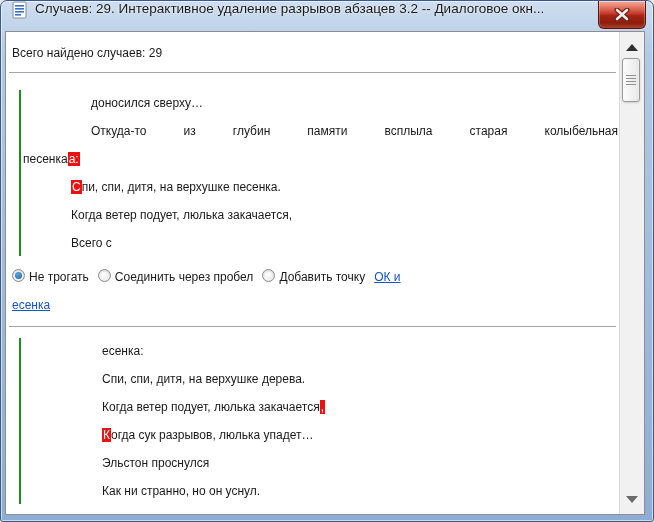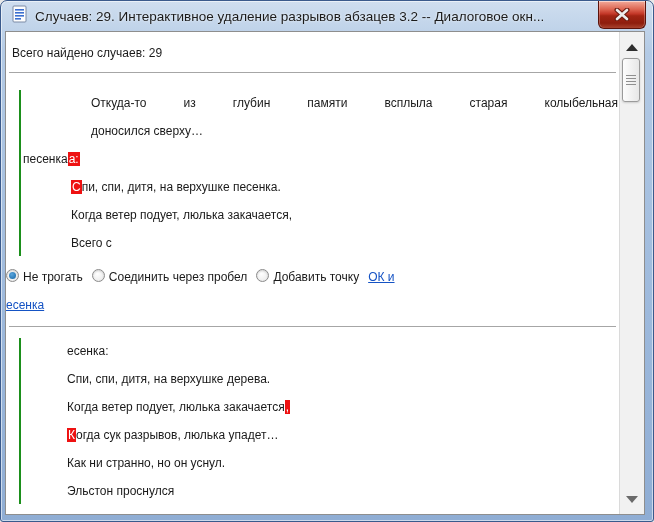--- a/index.html
+++ b/index.html
@@ -1,45 +1,45 @@
 <!DOCTYPE html>
 <html><head>
 <meta charset="utf-8">
 <style>
   html,body{margin:0;padding:0;background:#e8e8e8;font-family:"Liberation Sans",sans-serif;}
   .window{position:relative;width:654px;height:522px;box-sizing:border-box;
     background:linear-gradient(180deg,#cfdeef 0%,#b3cae5 10%,#9db9dc 60%,#8fadd4 100%);
     border:1px solid #3a5a8c;border-radius:7px 7px 3px 3px;overflow:hidden;
     box-shadow:inset 0 0 0 1px rgba(255,255,255,.55);}
   
-  .titlebar{position:absolute;left:0;top:0;right:0;height:30px;display:flex;align-items:center;}
+  .titlebar{position:absolute;left:0;top:0;right:0;height:30px;display:flex;align-items:flex-start;}
   .doc-icon{margin:0 8px 0 11px;flex:0 0 auto;}
   .title-text{font-size:13.5px;color:#1b1b1b;white-space:nowrap;overflow:hidden;max-width:545px;
     text-shadow:0 0 3px rgba(255,255,255,.9);}
   .close-btn{position:absolute;top:0;right:7px;width:48px;height:28px;box-sizing:border-box;
     border:1px solid #5c120a;border-top:none;border-radius:0 0 6px 6px;cursor:default;
     background:linear-gradient(180deg,#f2ab9b 0%,#dd6753 30%,#c23526 48%,#a22413 55%,#8e1d0d 82%,#a8422d 100%);
     box-shadow:inset 0 1px 0 rgba(255,255,255,.5),inset 1px 0 0 rgba(255,255,255,.25),inset -1px 0 0 rgba(255,255,255,.25);
     display:flex;align-items:center;justify-content:center;}
   
   .content{position:absolute;left:4px;top:30px;right:8px;bottom:6px;background:#fff;
     border:1px solid #8e8e8e;overflow:hidden;font-size:12px;color:#1a1a1a;}
   .hdr{padding:9px 0 0 6px;line-height:24px;}
   .sep{height:1px;background:#a6a6a6;margin:7px 28px 0 3px;}
   .case{position:relative;margin-top:16px;}
   .case.c2{margin-top:10px;}
   .case::before{content:"";position:absolute;left:13px;top:1px;bottom:1px;width:2px;background:#1b8f1b;}
   .tline{line-height:28px;padding-left:17px;white-space:nowrap;}
   .tline.ind-a{padding-left:65px;}
   .tline.ind-b{padding-left:85px;}
-  .tline.ind-c{padding-left:61px;}
+  .tline.ind-c{padding-left:96px;}
   .tline.just{white-space:normal;text-align:justify;text-align-last:justify;margin-right:26px;}
   .hl{background:#ee1111;color:#fff;padding:0 1px;}
   
-  .controls{margin-top:6px;line-height:28px;}
+  .controls{margin-top:6px;padding-left:6px;line-height:28px;}
   .controls.clip{margin-top:4px;}
   .ropt{margin-right:9px;white-space:nowrap;}
   .rb{display:inline-block;width:13px;height:13px;border-radius:50%;box-sizing:border-box;
     border:1px solid #8b8b8b;background:radial-gradient(circle at 40% 35%,#ffffff 0%,#e9e9e9 90%);
     position:relative;vertical-align:-1px;margin-right:4px;
     box-shadow:inset 0 1px 2px rgba(0,0,0,.15);}
   .rb.sel::after{content:"";position:absolute;left:2px;top:2px;right:2px;bottom:2px;border-radius:50%;
     background:radial-gradient(circle at 40% 35%,#59a5dd 0%,#2a78b5 70%);}
   .oklink{color:#1553c4;text-decoration:underline;cursor:pointer;}
   
@@ -80,42 +80,42 @@
       </svg>
     </span>
   </div>
 
   <div class="content">
 
     <div class="hdr">Всего найдено случаев: 29</div>
     <div class="sep"></div>
 
     <div class="case c1">
+        <div class="tline ind-b"><span>доносился сверху…</span></div>
         <div class="tline ind-b just"><span>Откуда-то из глубин памяти всплыла старая колыбельная</span></div>
-        <div class="tline ind-b"><span>доносился сверху…</span></div>
         <div class="tline "><span>песенка</span><span class="hl">а:</span></div>
         <div class="tline ind-a"><span class="hl">С</span><span>пи, спи, дитя, на верхушке песенка.</span></div>
         <div class="tline ind-a"><span>Когда ветер подует, люлька закачается,</span></div>
         <div class="tline ind-a"><span>Всего с</span></div>
       </div>
 
     <div class="controls">
       <span><span class="ropt"><span class="rb sel"></span><span>Не трогать</span></span><span class="ropt"><span class="rb"></span><span>Соединить через пробел</span></span><span class="ropt"><span class="rb"></span><span>Добавить точку</span></span></span><a class="oklink">ОК и</a>
       <div><a class="oklink">есенка</a></div>
     </div>
 
     <div class="sep"></div>
 
     <div class="case c2">
         <div class="tline ind-c"><span>есенка:</span></div>
         <div class="tline ind-c"><span>Спи, спи, дитя, на верхушке дерева.</span></div>
         <div class="tline ind-c"><span>Когда ветер подует, люлька закачается</span><span class="hl">,</span></div>
         <div class="tline ind-c"><span class="hl">К</span><span>огда сук разрывов, люлька упадет…</span></div>
+        <div class="tline ind-c"><span>Эльстон проснулся</span></div>
         <div class="tline ind-c"><span>Как ни странно, но он уснул.</span></div>
-        <div class="tline ind-c"><span>Эльстон проснулся</span></div>
       </div>
 
     <div class="controls clip">
       <span><span class="ropt"><span>Не трогать</span></span><span class="ropt"><span>Соединить через пробел</span></span><span class="ropt"><span>Добавить точку</span></span></span><a class="oklink">ОК и</a>
     </div>
 
     <div class="scrollbar">
       <div class="sb-up">
           <span class="tri-up"></span>
         </div>

